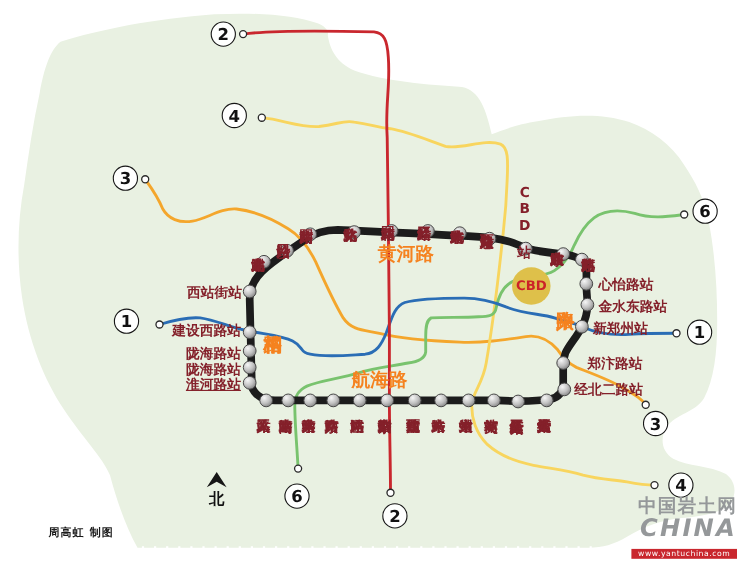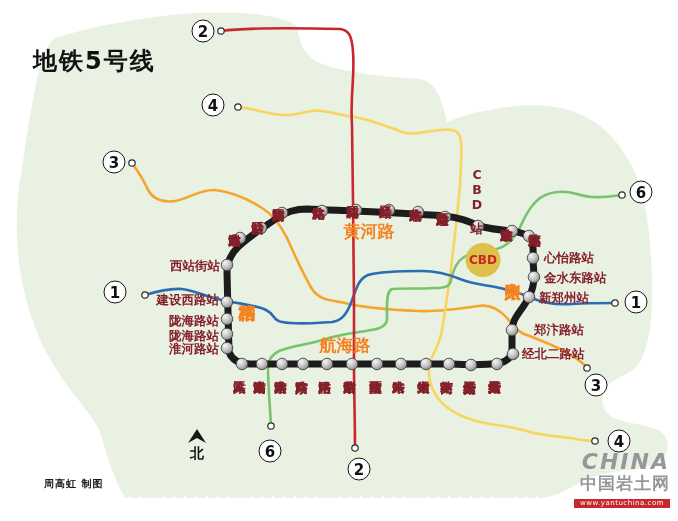--- a/index.html
+++ b/index.html
@@ -136,21 +136,20 @@
         <circle cx="615" cy="303" r="3.2" fill="#ffffff" stroke="#2a2a2a" stroke-width="1.2"></circle>
         <circle cx="587" cy="368" r="3.2" fill="#ffffff" stroke="#2a2a2a" stroke-width="1.2"></circle>
         <circle cx="595" cy="441" r="3.2" fill="#ffffff" stroke="#2a2a2a" stroke-width="1.2"></circle>
         <circle cx="271" cy="426" r="3.2" fill="#ffffff" stroke="#2a2a2a" stroke-width="1.2"></circle>
         <circle cx="355" cy="448" r="3.2" fill="#ffffff" stroke="#2a2a2a" stroke-width="1.2"></circle>
       </g>
 
     <path d="M188,443 L197,429 L206,443 L197,438 Z" fill="#161616"></path>
   </svg>
 
-  <div class="abs" id="page-title" style="left:33px;top:45px;">地铁5号线</div>
 
   <div class="abs road-h" style="left:345px;top:231px;margin-left:24px;">黄河路</div>
   <div class="abs road-h" style="left:345px;top:345px;">航海路</div>
   <div class="abs road-v" style="left:247px;top:290px;">桐柏路</div>
   <div class="abs road-v" style="left:513px;top:269px;">中兴路</div>
 
   <div class="abs" id="cbd-label" style="left:483px;top:260px;">CBD</div>
 
   <div id="station-labels">
       <div class="abs st st-v st-vup" style="left: 319px; top: 197px;">文化路站</div>
@@ -173,21 +172,21 @@
       <div class="abs st st-v st-vdown" style="left: 376px; top: 371px;">魏庄西街站</div>
       <div class="abs st st-v st-vdown" style="left: 399px; top: 371px;">未来路站</div>
       <div class="abs st st-v st-vdown" style="left: 424px; top: 371px;">中州大道站</div>
       <div class="abs st st-v st-vdown" style="left: 447px; top: 371px;">商英街站</div>
       <div class="abs st st-v st-vdown" style="left: 470px; top: 372px;">经开第三大街站</div>
       <div class="abs st st-v st-vdown" style="left: 495px; top: 371px;">经开第八大街站</div>
       <div class="abs st st-hleft" style="left: 220px; top: 266px;">西站街站</div>
       <div class="abs st st-hleft" style="left: 219px; top: 300px; text-align: center;">建设西路站</div>
       <div class="abs st st-hleft" style="left: 219px; top: 321px;">陇海路站</div>
       <div class="abs st st-hleft" style="left: 219px; top: 336px;">陇海路站</div>
-      <div class="abs st st-hleft" style="left: 219px; top: 349px;">淮河路站</div>
+      <div class="abs st st-hleft" style="left: 219px; top: 349px; text-decoration: underline;">淮河路站</div>
       <div class="abs st st-hright" style="left: 544px; top: 258px;">心怡路站</div>
       <div class="abs st st-hright" style="left: 544px; top: 278px;">金水东路站</div>
       <div class="abs st st-hright" style="left: 539px; top: 298px;">新郑州站</div>
       <div class="abs st st-hright" style="left: 534px; top: 330px;">郑汴路站</div>
       <div class="abs st st-hright" style="left: 522px; top: 354px;">经北二路站</div>
     </div>
   <div id="badges">
       <div class="abs badge" style="left: 203px; top: 31px;">2</div>
       <div class="abs badge" style="left: 213px; top: 105px;">4</div>
       <div class="abs badge" style="left: 114px; top: 162px;">3</div>
@@ -198,18 +197,18 @@
       <div class="abs badge" style="left: 619px; top: 441px;">4</div>
       <div class="abs badge" style="left: 270px; top: 451px;">6</div>
       <div class="abs badge" style="left: 359px; top: 469px;">2</div>
     </div>
 
   <div class="abs" id="north-label" style="left:197px;top:445px;">北</div>
 
   <div class="abs" id="credit" style="left:44px;top:477px;">周高虹 制图</div>
 
   <div class="abs" id="logo">
+    <div id="logo-word2">中国岩土网</div>
     <div id="logo-word3">CHINA</div>
-    <div id="logo-word2">中国岩土网</div>
     <div><span id="logo-url">www.yantuchina.com</span></div>
   </div>
 
 </div>
 
 </body></html>

